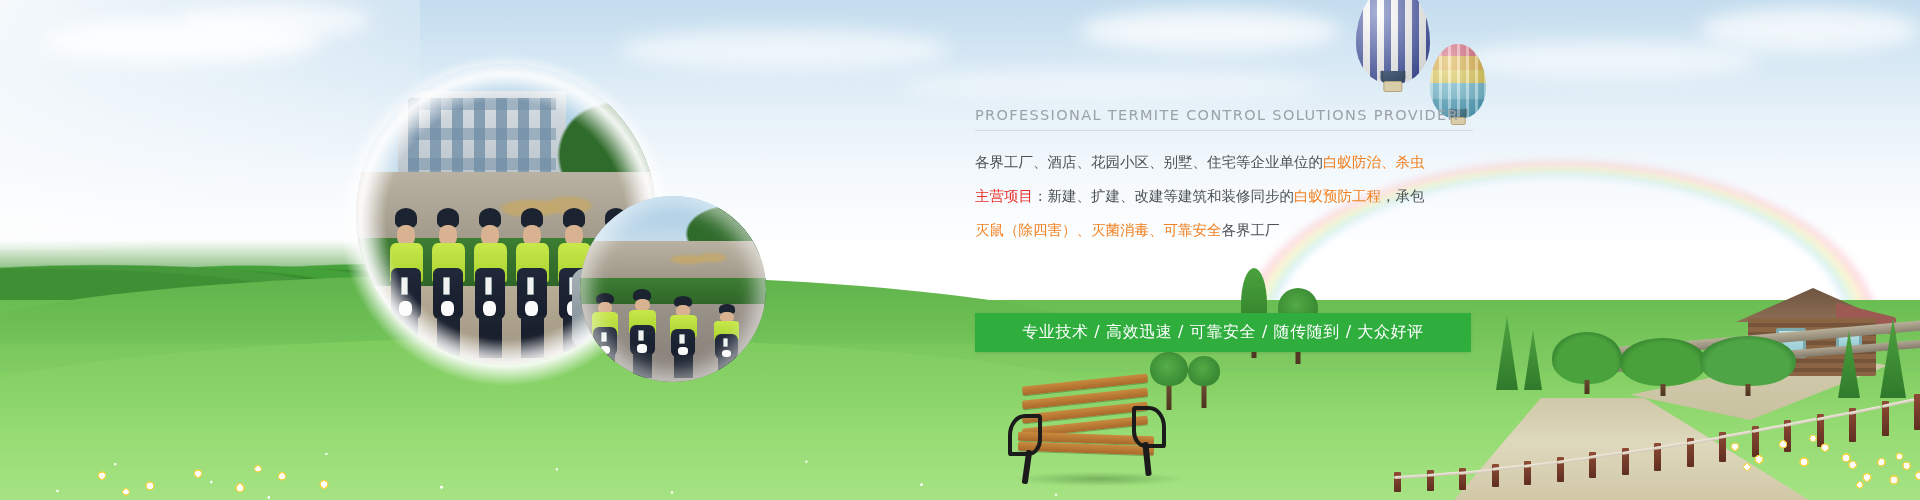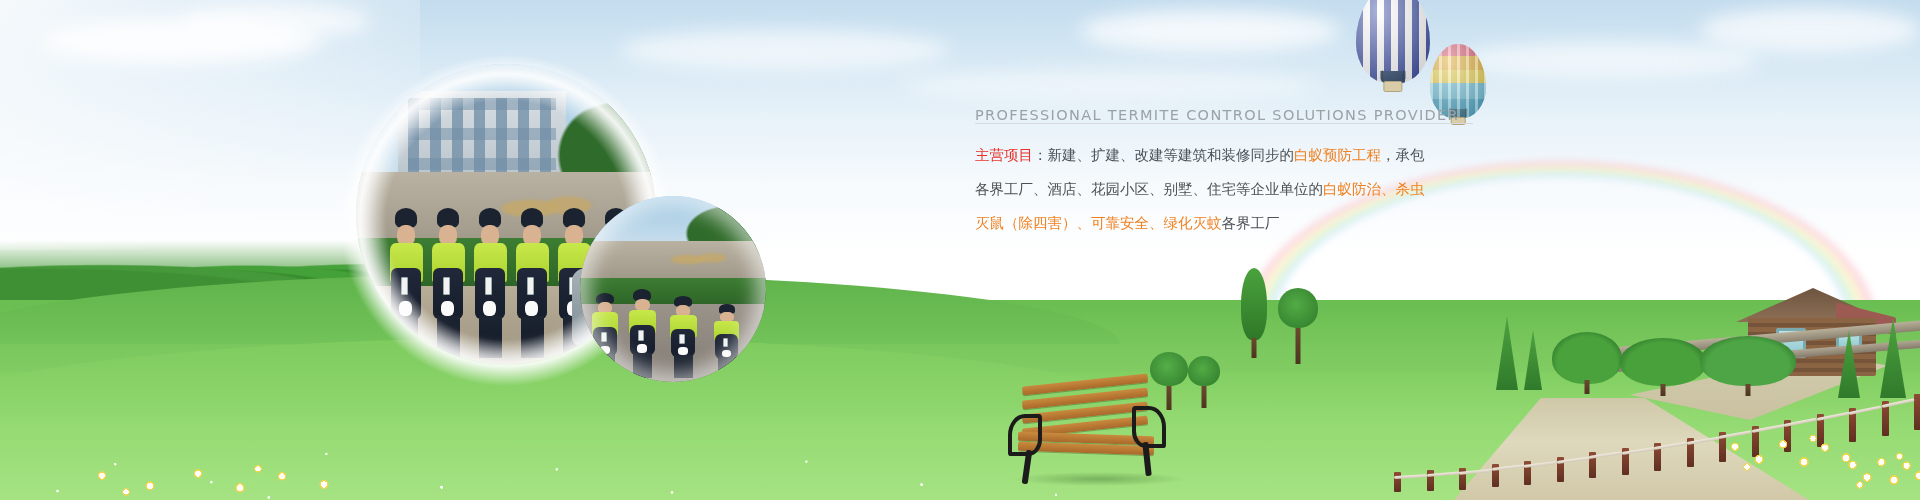--- a/index.html
+++ b/index.html
@@ -357,20 +357,21 @@
     font-size:33px; font-weight:bold; letter-spacing:1px;
     color:#2fb34a; line-height:1.16;
     text-shadow:0 1px 0 rgba(255,255,255,.85);
     white-space:nowrap;
   }
   .subhead {
     margin-top:7px;
     font-size:14.5px; letter-spacing:1.35px;
     color:#9aa2a6; white-space:nowrap;
     border-bottom:1px solid #d6dade;
+    padding-bottom:7px;
     width:498px;
   }
   .desc { margin-top:14px; font-size:14.5px; color:#4b5155; line-height:34px; }
   .desc .hl-red    { color:#e8312b; }
   .desc .hl-orange { color:#f08020; }
 
   .tagbar {
     position:absolute; left:975px; top:313px;
     width:496px; height:39px;
     background:#2fae3e;
@@ -643,20 +644,23 @@
         </div>
       <div class="photo-feather"></div>
     </div>
   </div>
 
   <div class="whitewash-left"></div>
 
   <div class="copy">
     <div class="subhead">PROFESSIONAL TERMITE CONTROL SOLUTIONS PROVIDER</div>
     <div class="desc" id="desc">
+        <div><span>各界工厂、酒店、花园小区、别墅、住宅等企业单位的</span><span class="hl-orange">白蚁防治、杀虫</span></div>
         <div><span class="hl-red">主营项目</span><span>：新建、扩建、改建等建筑和装修同步的</span><span class="hl-orange">白蚁预防工程</span><span>，承包</span></div>
-        <div><span>各界工厂、酒店、花园小区、别墅、住宅等企业单位的</span><span class="hl-orange">白蚁防治、杀虫</span></div>
-        <div><span class="hl-orange">灭鼠（除四害）、可靠安全、绿化灭蚊</span><span>各界工厂</span></div>
+        <div><span class="hl-orange">灭鼠（除四害）、灭菌消毒、可靠安全</span><span>各界工厂</span></div>
       </div>
   </div>
 
+  <div class="tagbar">
+    <span>专业技术 / 高效迅速 / 可靠安全 / 随传随到 / 大众好评</span>
+  </div>
 
 </div>
 
 </body></html>

